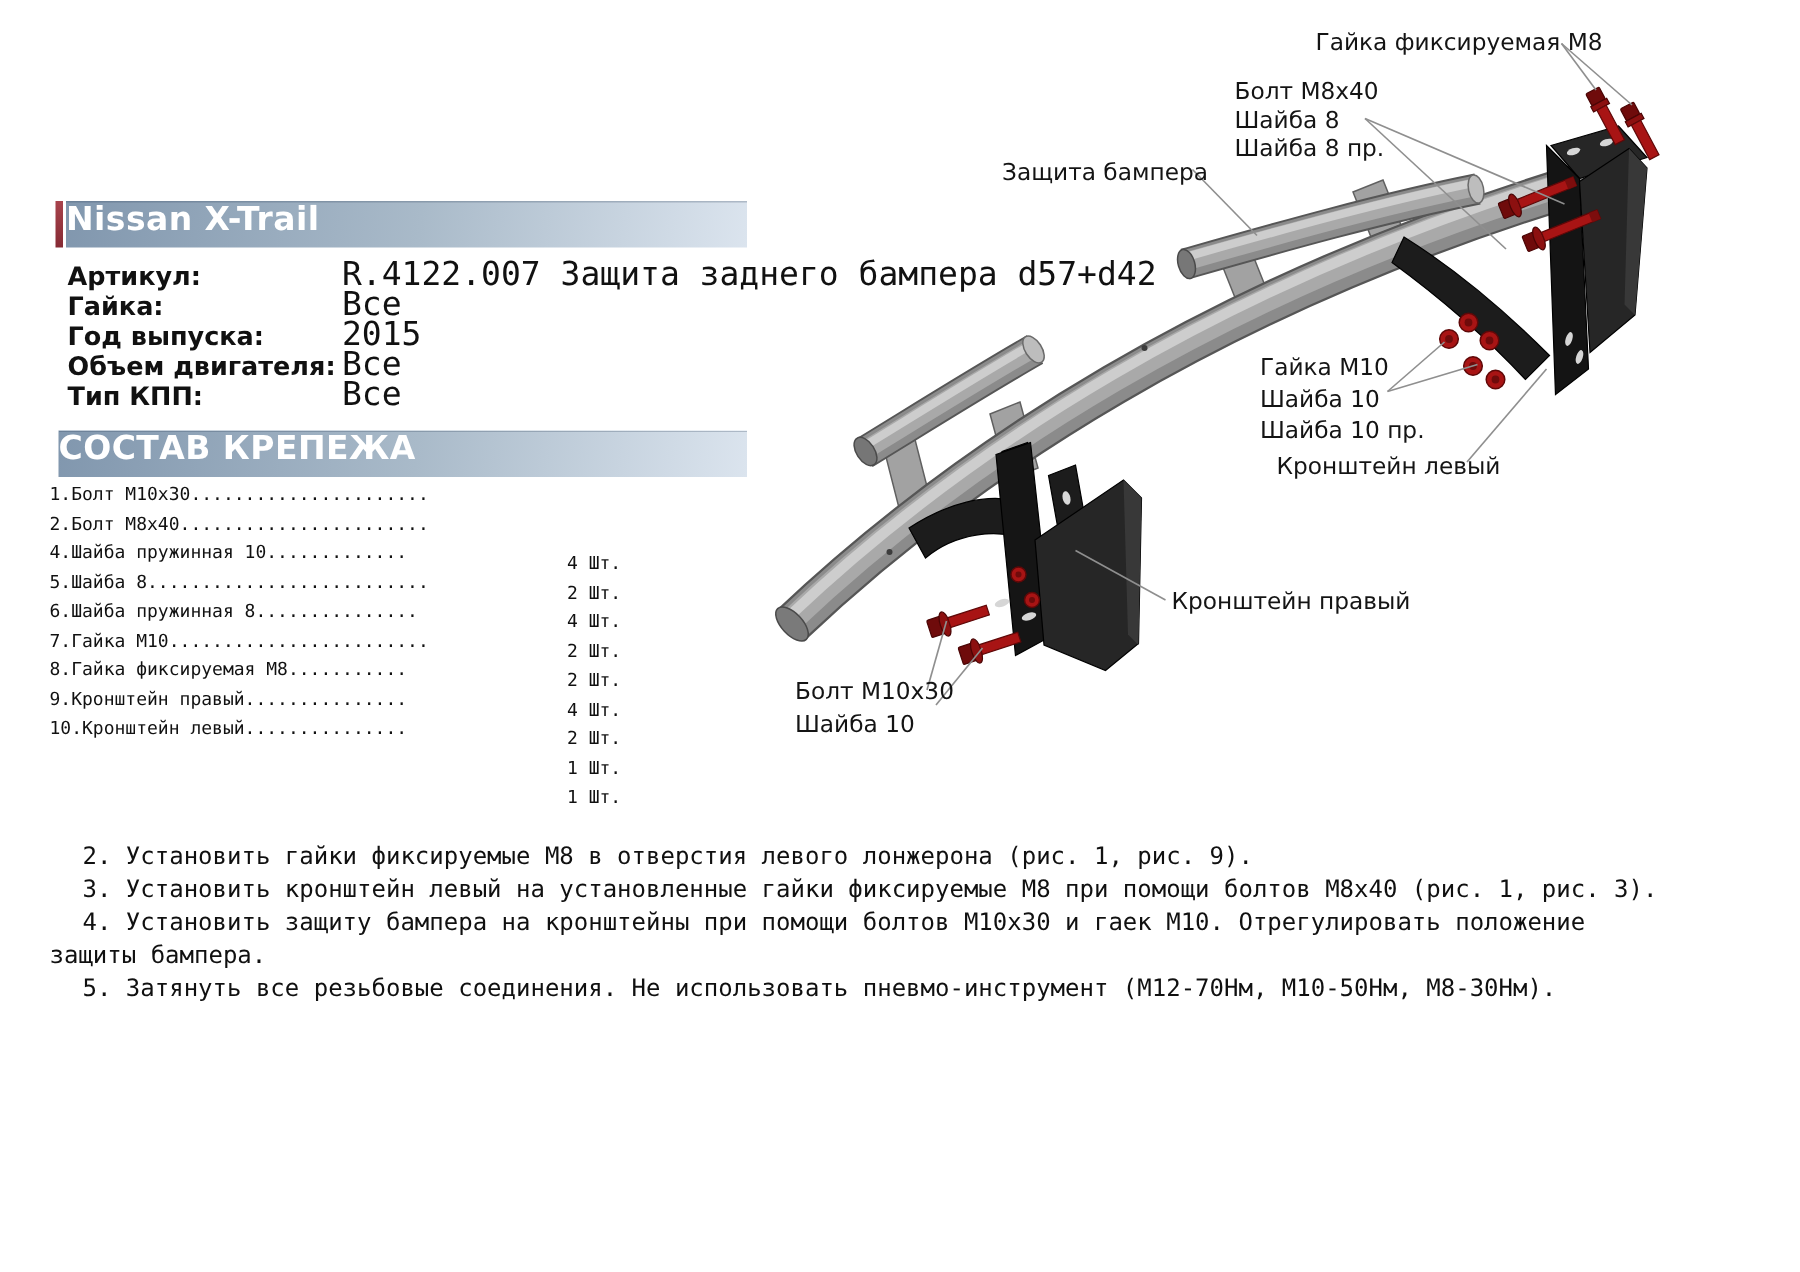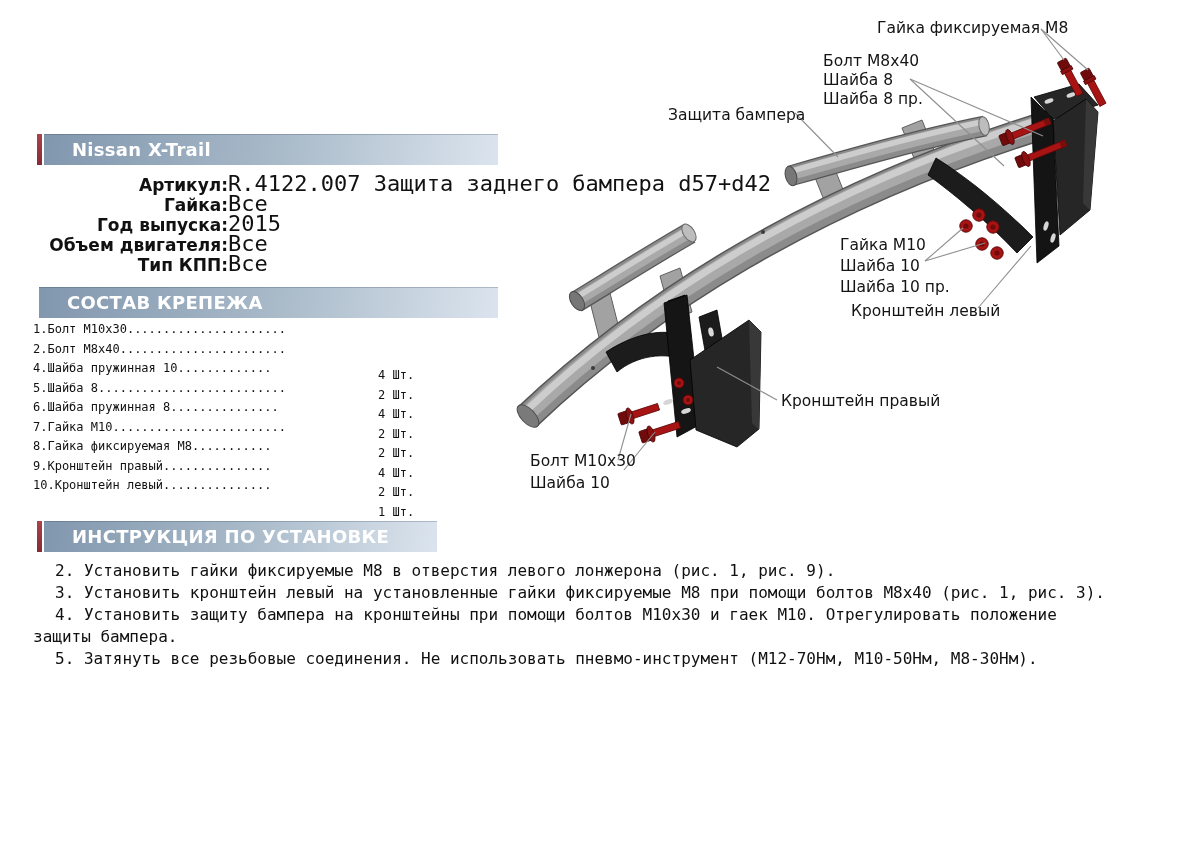--- a/index.html
+++ b/index.html
@@ -1,30 +1,30 @@
 <!DOCTYPE html>
 <html><head>
 <meta charset="utf-8">
 <style>
   html,body{margin:0;padding:0;background:#fff;}
   .page{position:relative;width:1200px;height:848px;background:#ffffff;overflow:hidden;
         font-family:"DejaVu Sans",sans-serif;color:#111;}
   
   .hbar{position:absolute;display:flex;height:31px;}
   .hbar .stripe{width:5px;background:linear-gradient(180deg,#a8434c,#862b34);}
-  .hbar .fill{flex:1;margin-left:2px;display:flex;align-items:center;padding-left:28px;
+  .hbar .fill{flex:1;margin-left:2px;display:flex;align-items:flex-start;padding-left:0;
         background:linear-gradient(97deg,#8197ae 0%,#a9bac9 52%,#dbe4ee 100%);
         box-shadow:inset 0 1px 0 rgba(40,60,85,.25);
-        color:#fff;font-weight:700;font-size:18px;letter-spacing:.3px;white-space:nowrap;}
+        color:#fff;font-weight:700;font-size:22px;letter-spacing:.3px;white-space:nowrap;}
   .bar-title{left:37px;top:134px;width:461px;}
   .bar-parts{left:37px;top:287px;width:461px;flex-direction:column;}
   .bar-instr{left:37px;top:521px;width:400px;}
   
   .specs{position:absolute;left:45px;top:171px;}
-  .srow{display:flex;align-items:baseline;height:20px;text-align:right;}
+  .srow{display:flex;align-items:baseline;height:20px;}
   .slabel{width:183px;font-weight:700;font-size:17px;white-space:nowrap;}
   .svalue{font-family:"DejaVu Sans Mono",monospace;font-size:22px;white-space:nowrap;}
   
   .parts{position:absolute;left:33px;top:322px;font-family:"DejaVu Sans Mono",monospace;
          font-size:12px;}
   .prow{position:relative;height:19.5px;white-space:pre;}
   .pqty{position:absolute;left:345px;top:0;margin-top:46px;}
   
   .instr{position:absolute;left:33px;top:560px;width:1080px;
          font-family:"DejaVu Sans Mono",monospace;font-size:16px;line-height:22px;color:#101010;}
@@ -80,26 +80,20 @@
     <div class="prow"><span class="pname">2.Болт М8х40.......................</span><span class="pqty">2 Шт.</span></div>
     <div class="prow"><span class="pname">4.Шайба пружинная 10.............</span><span class="pqty">4 Шт.</span></div>
     <div class="prow"><span class="pname">5.Шайба 8..........................</span><span class="pqty">2 Шт.</span></div>
     <div class="prow"><span class="pname">6.Шайба пружинная 8...............</span><span class="pqty">2 Шт.</span></div>
     <div class="prow"><span class="pname">7.Гайка М10........................</span><span class="pqty">4 Шт.</span></div>
     <div class="prow"><span class="pname">8.Гайка фиксируемая М8...........</span><span class="pqty">2 Шт.</span></div>
     <div class="prow"><span class="pname">9.Кронштейн правый...............</span><span class="pqty">1 Шт.</span></div>
     <div class="prow"><span class="pname">10.Кронштейн левый...............</span><span class="pqty">1 Шт.</span></div>
   </div>
 
-  <div class="hbar bar-instr">
-    <div class="stripe"></div>
-    <div class="fill">
-        <span>ИНСТРУКЦИЯ ПО УСТАНОВКЕ</span>
-      </div>
-  </div>
 
   <div class="instr">
     <p>2. Установить гайки фиксируемые М8 в отверстия левого лонжерона (рис. 1, рис. 9).</p>
     <p>3. Установить кронштейн левый на установленные гайки фиксируемые М8 при помощи болтов М8х40 (рис. 1, рис. 3).</p>
     <p>4. Установить защиту бампера на кронштейны при помощи болтов М10х30 и гаек М10. Отрегулировать положение защиты бампера.</p>
     <p>5. Затянуть все резьбовые соединения. Не использовать пневмо-инструмент (М12-70Нм, М10-50Нм, М8-30Нм).</p>
   </div>
 
   <svg class="drawing" width="1200" height="520" viewBox="0 0 1200 520">
 

